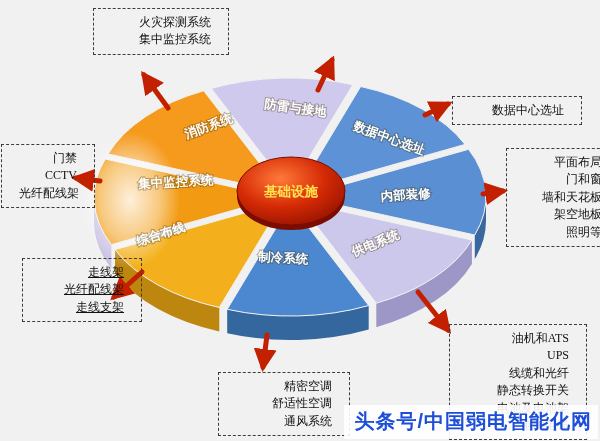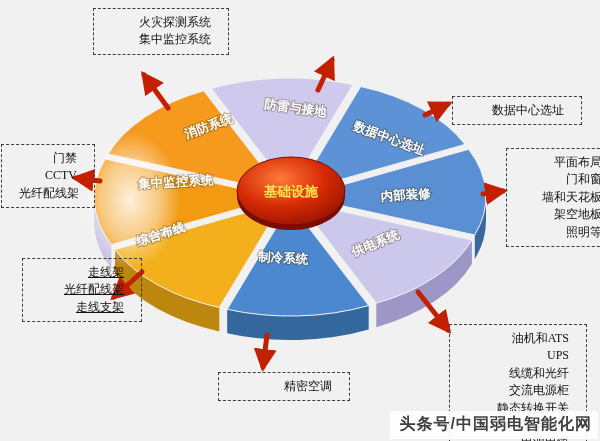--- a/index.html
+++ b/index.html
@@ -19,23 +19,23 @@
     line-height:1.45;
     color:#101010;
     font-family:"Liberation Serif", serif;
     background:transparent;
     text-align:right;
   }
   .callout .item{white-space:nowrap;}
   .watermark{
     position:absolute;
     right:2px;bottom:2px;
-    color:#404040;
+    color:#1d4ed8;
     font-weight:bold;
-    font-size:16px;
+    font-size:20px;
     letter-spacing:1px;
     background:rgba(255,255,255,0.9);
     padding:3px 6px 4px 10px;
     font-family:"Liberation Sans", sans-serif;
   }
   .seg-label{
     font-weight:bold;
     fill:#ffffff;
     font-size:12.5px;
     paint-order:stroke;
@@ -133,28 +133,29 @@
     <div class="item">门和窗</div>
     <div class="item">墙和天花板</div>
     <div class="item">架空地板</div>
     <div class="item">照明等</div>
   </div>
 
   <div class="callout" style="left:449px;top:302px;width:102px;margin-top:22px;">
     <div class="item">油机和ATS</div>
     <div class="item">UPS</div>
     <div class="item">线缆和光纤</div>
-    <div class="item">交流电源柜</div>
     <div class="item">静态转换开关</div>
     <div class="item">电池及电池架</div>
     <div class="item">电源电缆</div>
   </div>
 
   <div class="callout" style="left:218px;top:372px;width:96px;">
     <div class="item">精密空调</div>
+    <div class="item">舒适性空调</div>
+    <div class="item">通风系统</div>
   </div>
 
   <div class="callout" style="left:22px;top:258px;width:84px;text-decoration:underline;">
     <div class="item">走线架</div>
     <div class="item">光纤配线架</div>
     <div class="item">走线支架</div>
   </div>
 
   <div class="callout" style="left:1px;top:138px;width:58px;margin-top:6px;">
     <div class="item">门禁</div>

